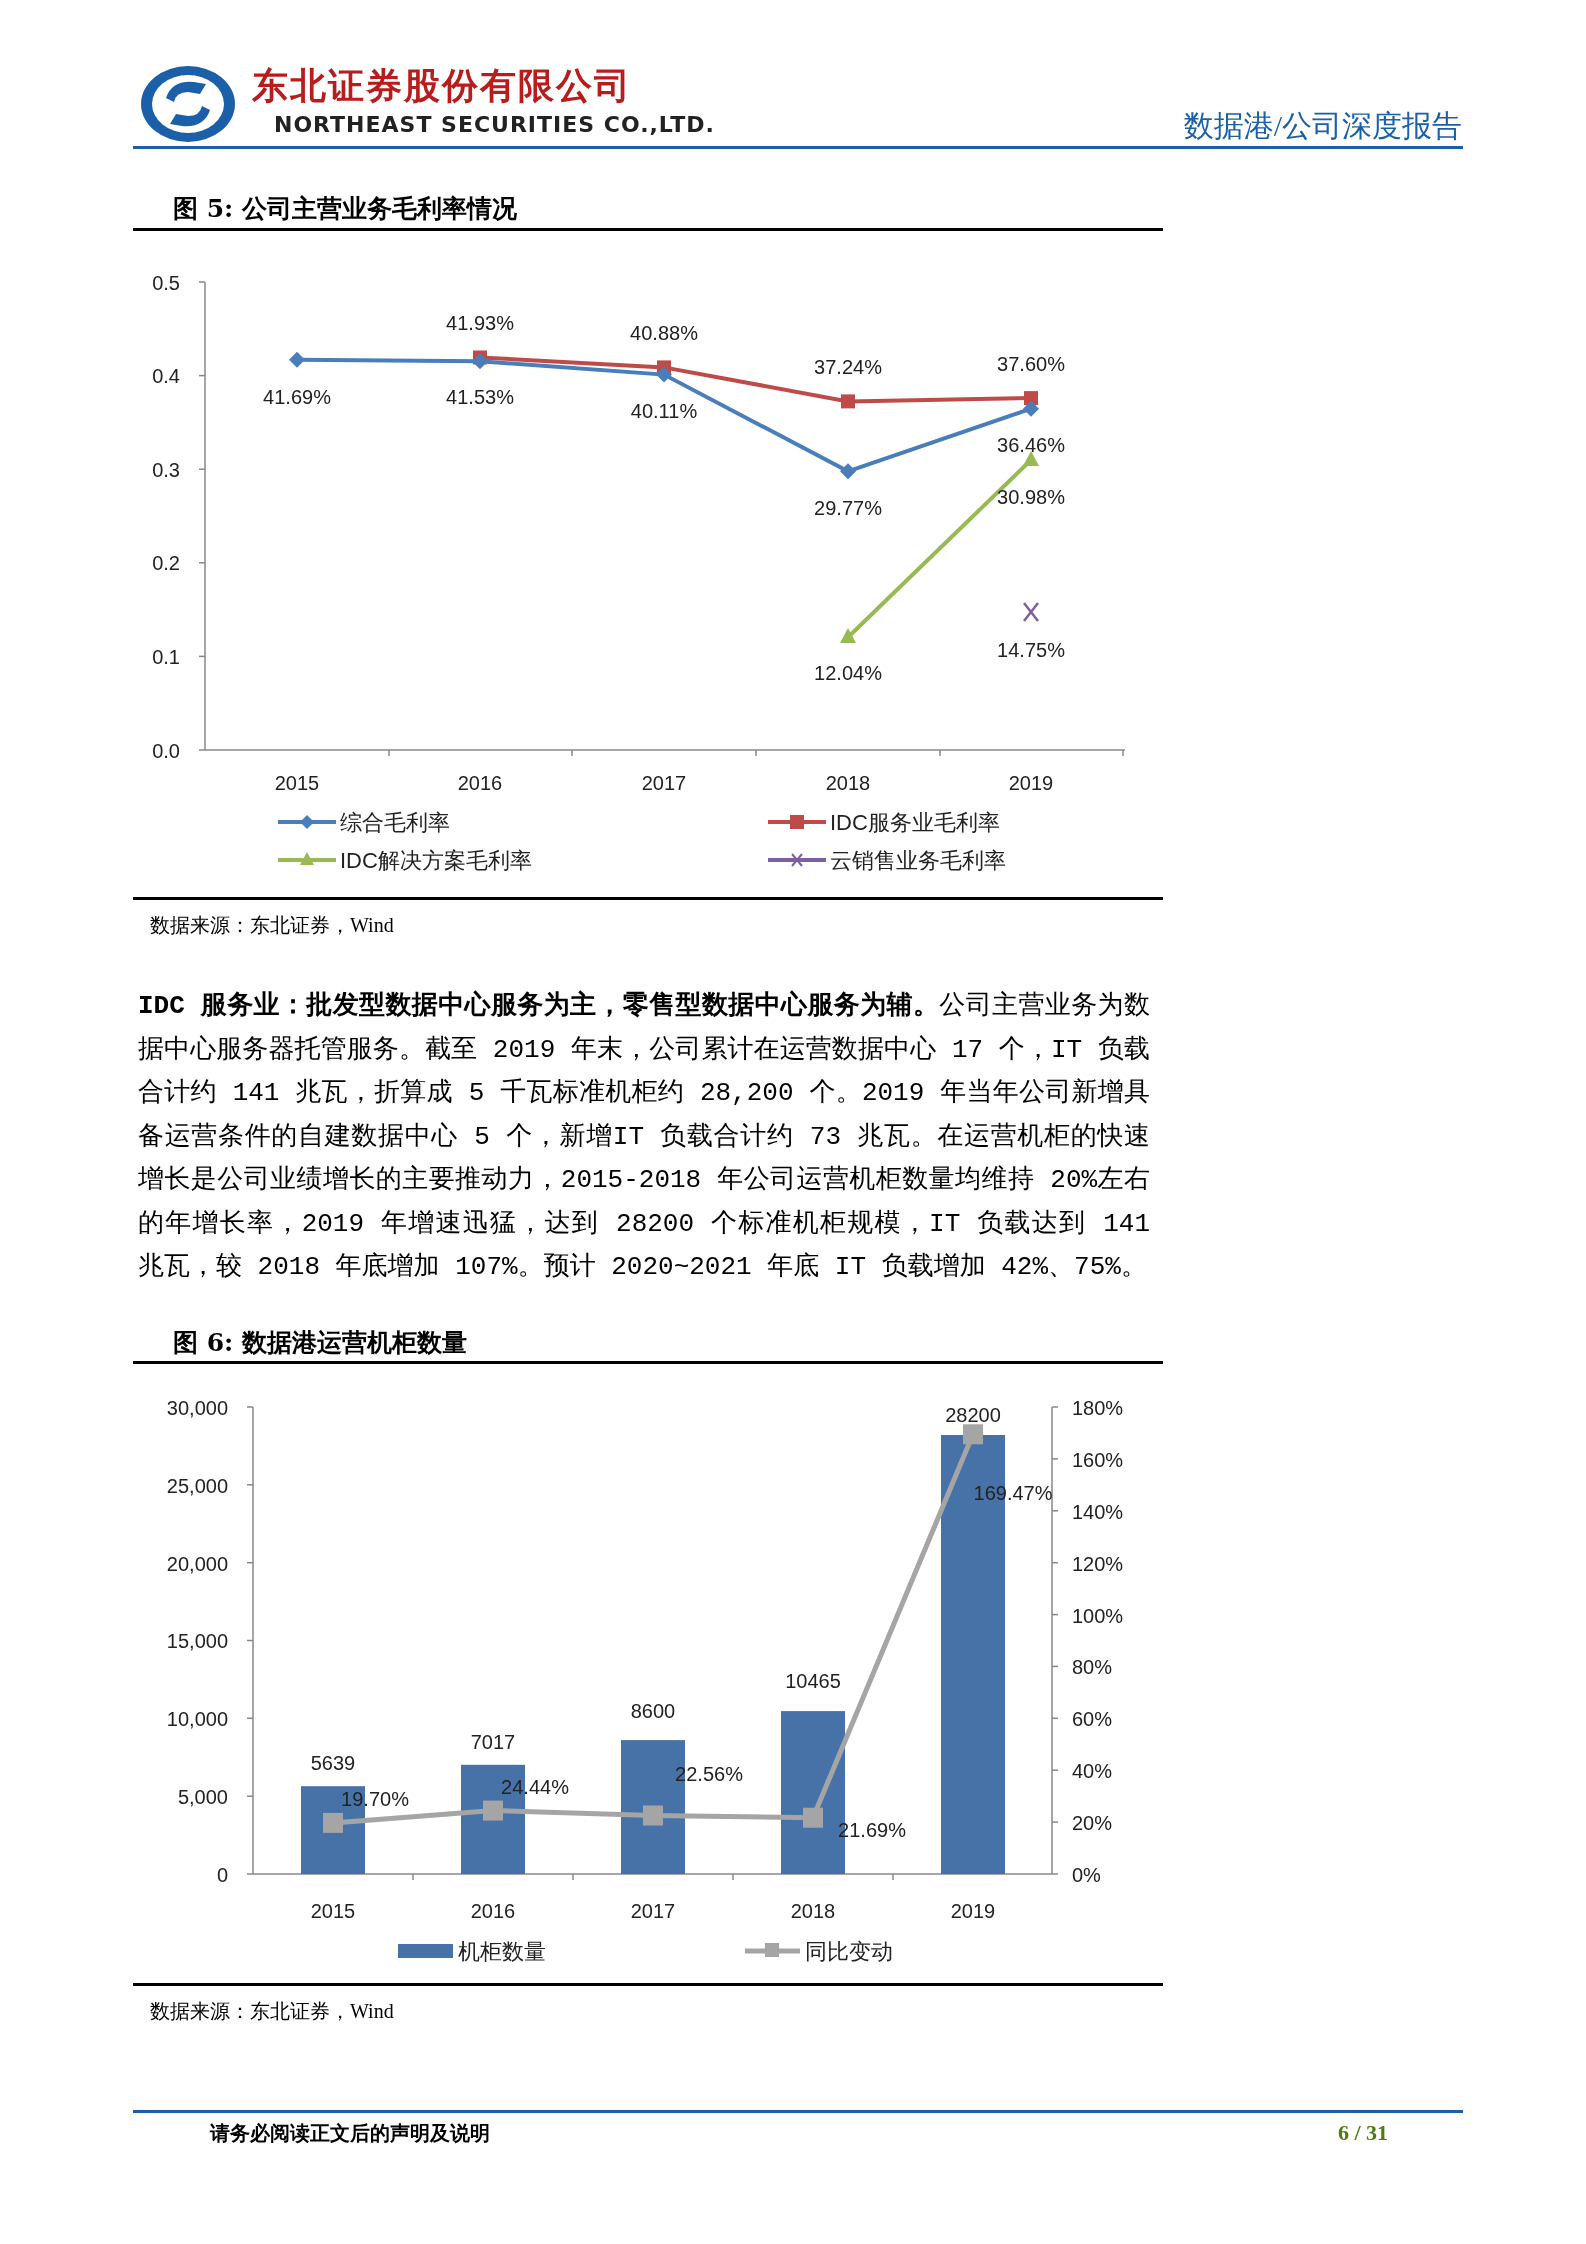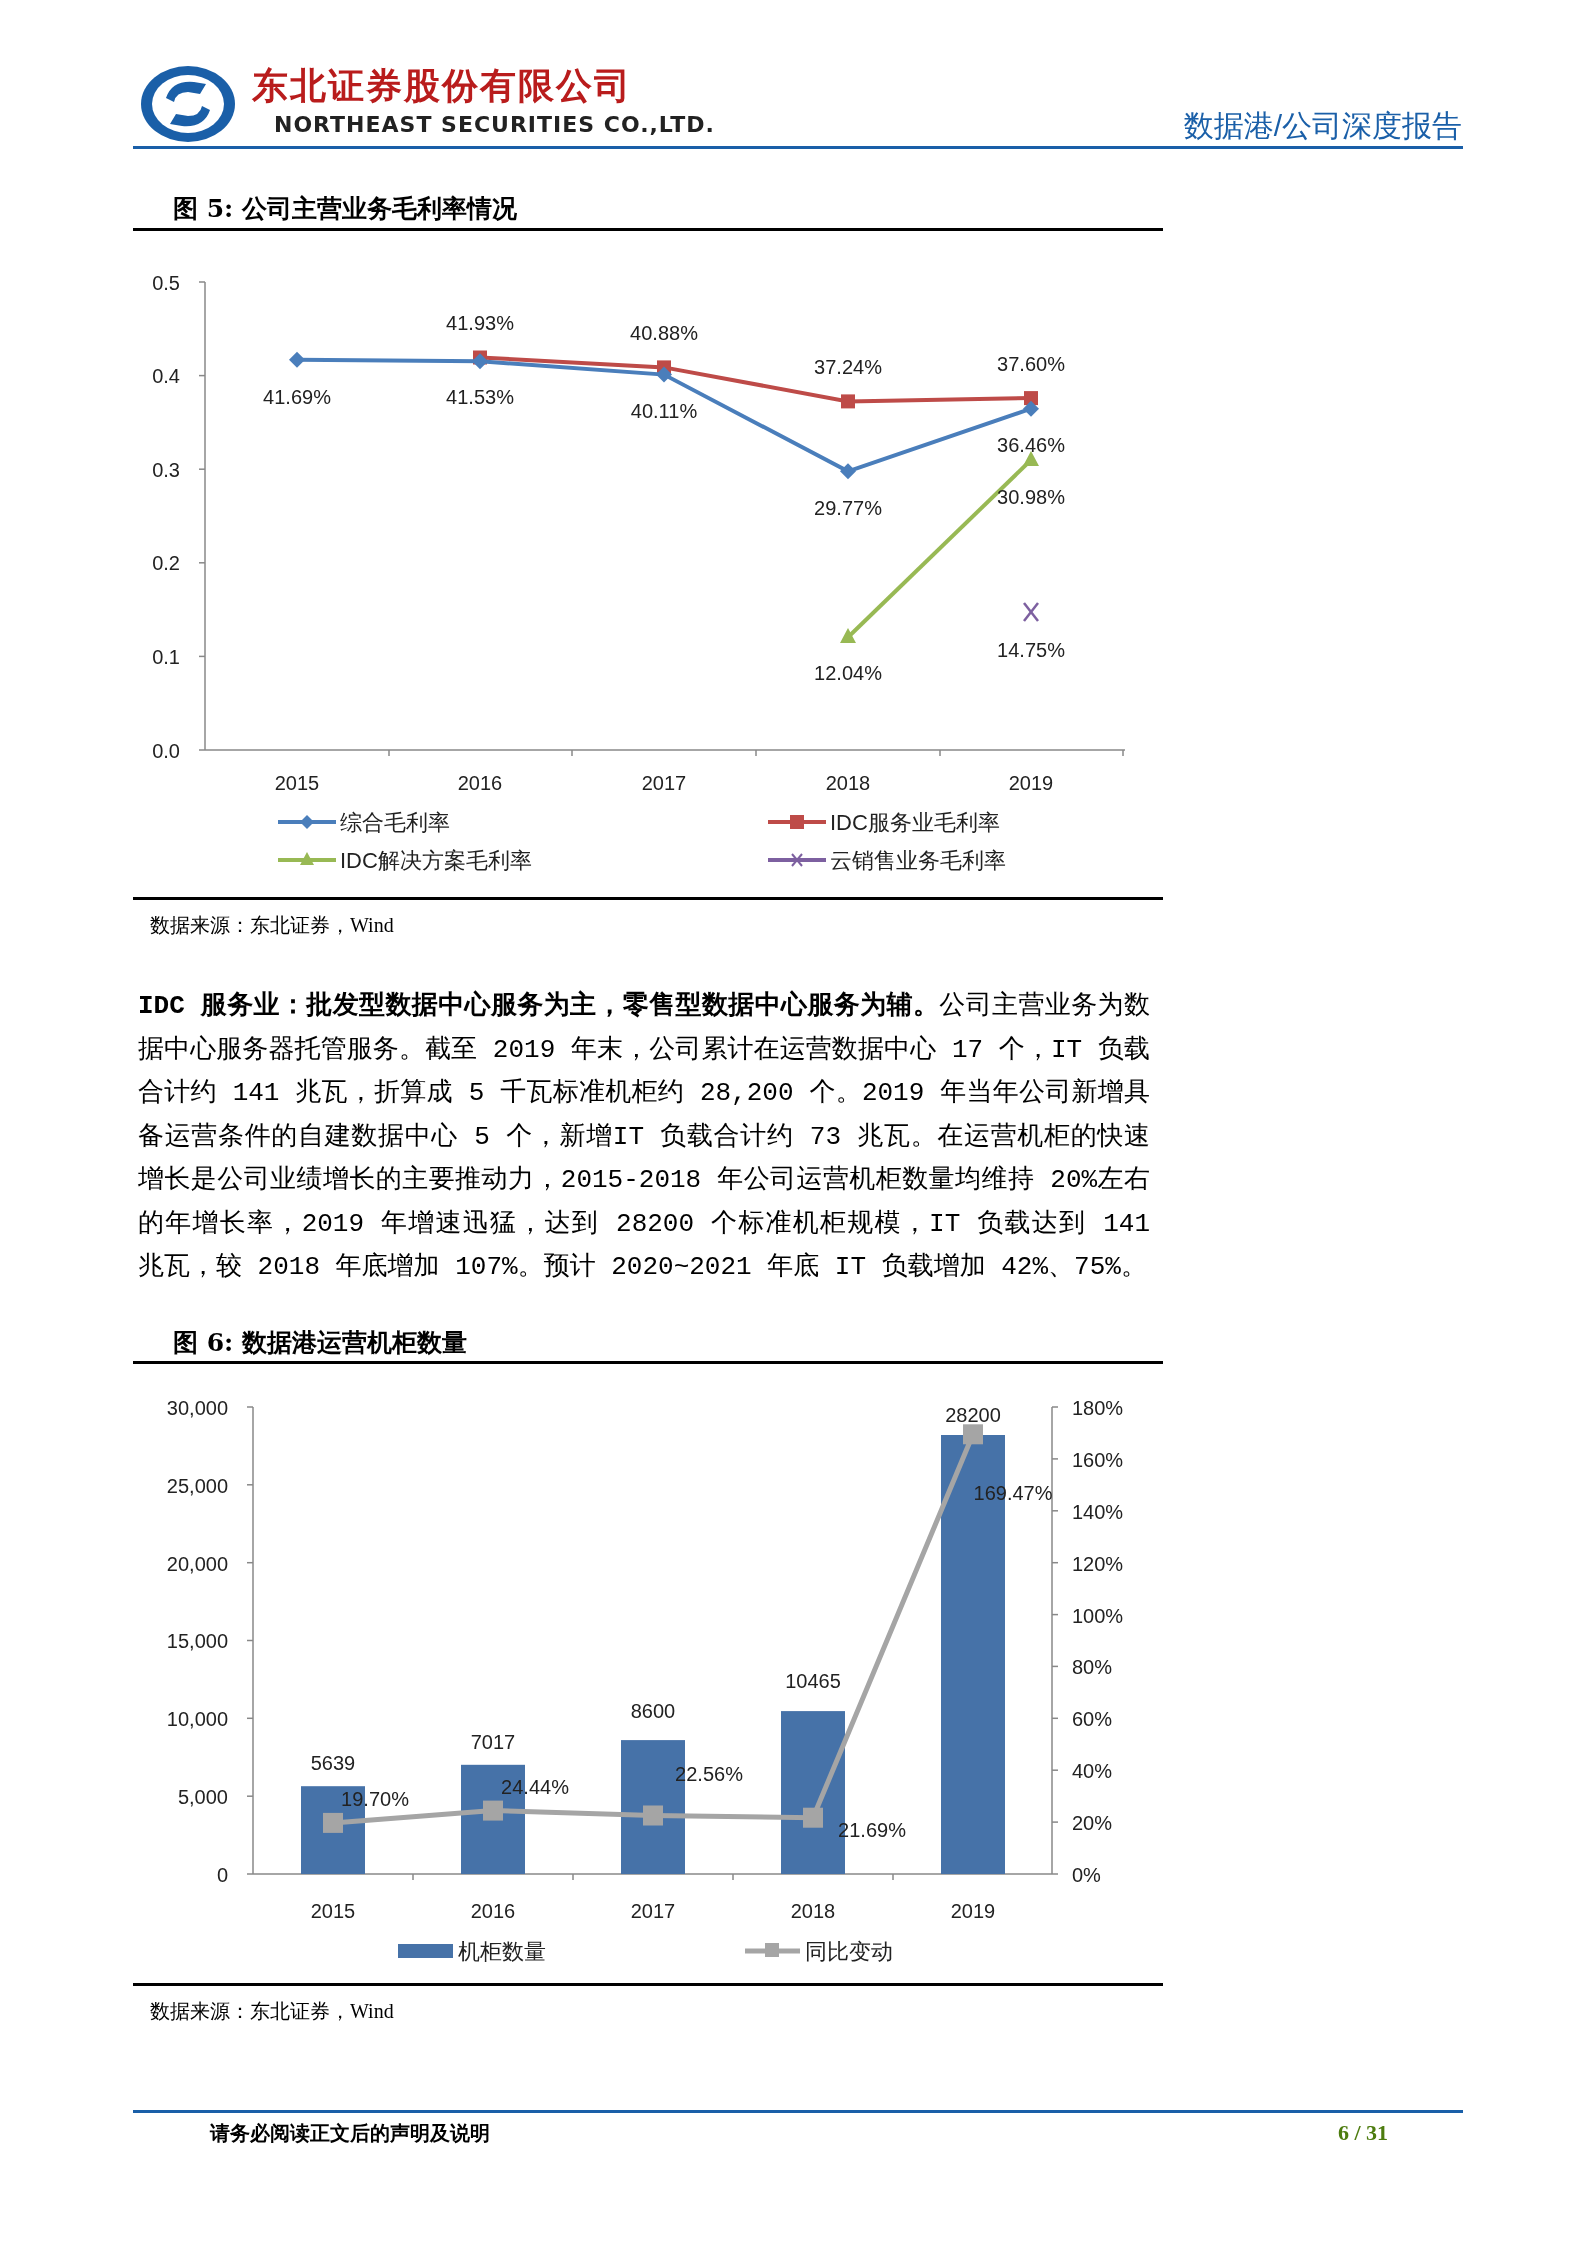--- a/index.html
+++ b/index.html
@@ -1,21 +1,21 @@
 <!DOCTYPE html>
 <html><head>
 <meta charset="utf-8">
 <style>
   html, body { margin:0; padding:0; background:#fff; }
   body { width:1586px; height:2244px; position:relative; overflow:hidden; font-family:"DejaVu Serif", serif; color:#000; }
   .abs { position:absolute; }
   .hdr-line { position:absolute; left:133px; top:146px; width:1330px; height:3px; background:#1a5fa8; }
   .logo-cn { position:absolute; left:252px; top:62px; font-family:"DejaVu Sans", sans-serif; font-weight:bold; font-size:36px; letter-spacing:2px; color:#b91c1c; }
   .logo-en { position:absolute; left:254px; top:112px; font-family:"DejaVu Sans", sans-serif; font-weight:bold; font-size:22px; letter-spacing:1px; color:#222;margin-left:20px; }
-  .doc-type { position:absolute; right:124px; top:106px; font-family:Liberation Sans, sans-serif; font-size:30px; color:#1a5fa8; }
+  .doc-type { position:absolute; right:124px; top:106px; font-family:Liberation Serif, serif; font-size:30px; color:#1a5fa8; }
   .fig-title { position:absolute; left:138px; font-size:25px; font-weight:bold; font-family:"DejaVu Serif", serif;margin-left:35px; }
   .fig-rule { position:absolute; left:133px; width:1030px; height:3px; background:#000; }
   .source { position:absolute; left:150px; font-size:20px; font-family:"Liberation Serif", serif; }
   .para { position:absolute; left:138px; top:985px; width:1012px; font-family:Liberation Mono, monospace; font-size:26px; line-height:43.5px; text-align:justify; }
   .para b { font-weight:bold; }
   .footer-line { position:absolute; left:133px; top:2110px; width:1330px; height:3px; background:#1a5fa8; }
   .footer-left { position:absolute; left:210px; top:2120px; font-family:"DejaVu Serif", serif; font-weight:bold; font-size:20px; color:#000000; }
   .footer-right { position:absolute; left:1338px; top:2120px; font-family:"Liberation Serif", serif; font-weight:bold; font-size:22px; color:#4d7c0f; }
   svg text { font-family:"Liberation Sans", sans-serif; }
 </style>

